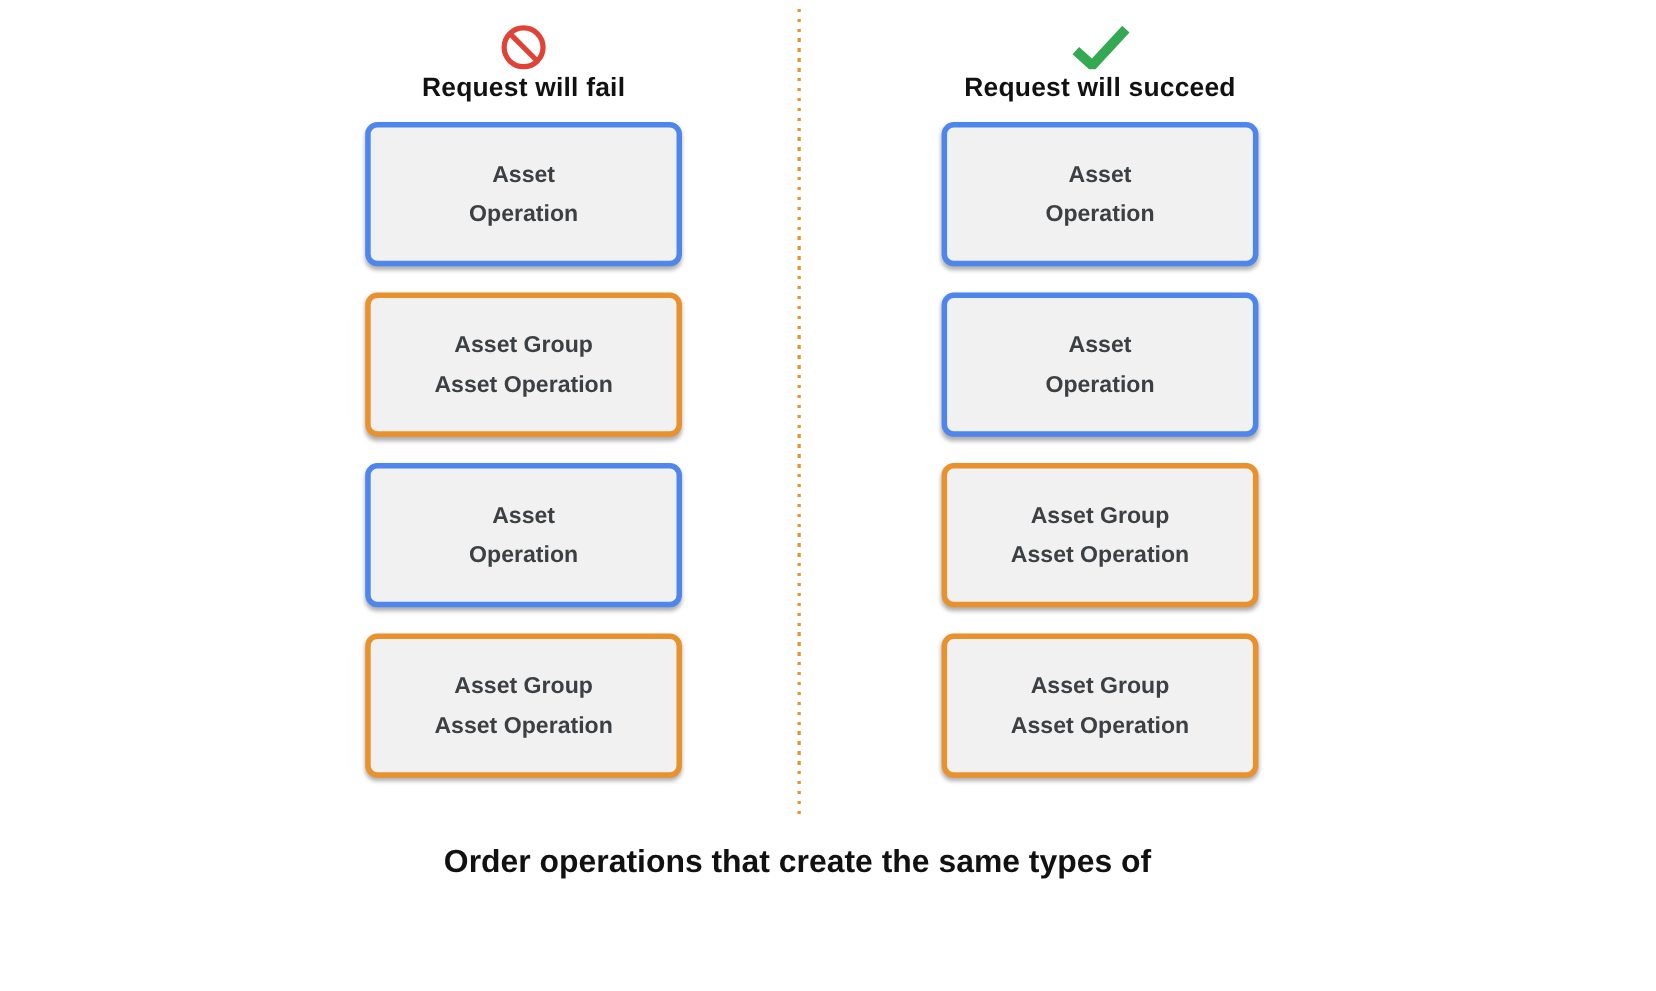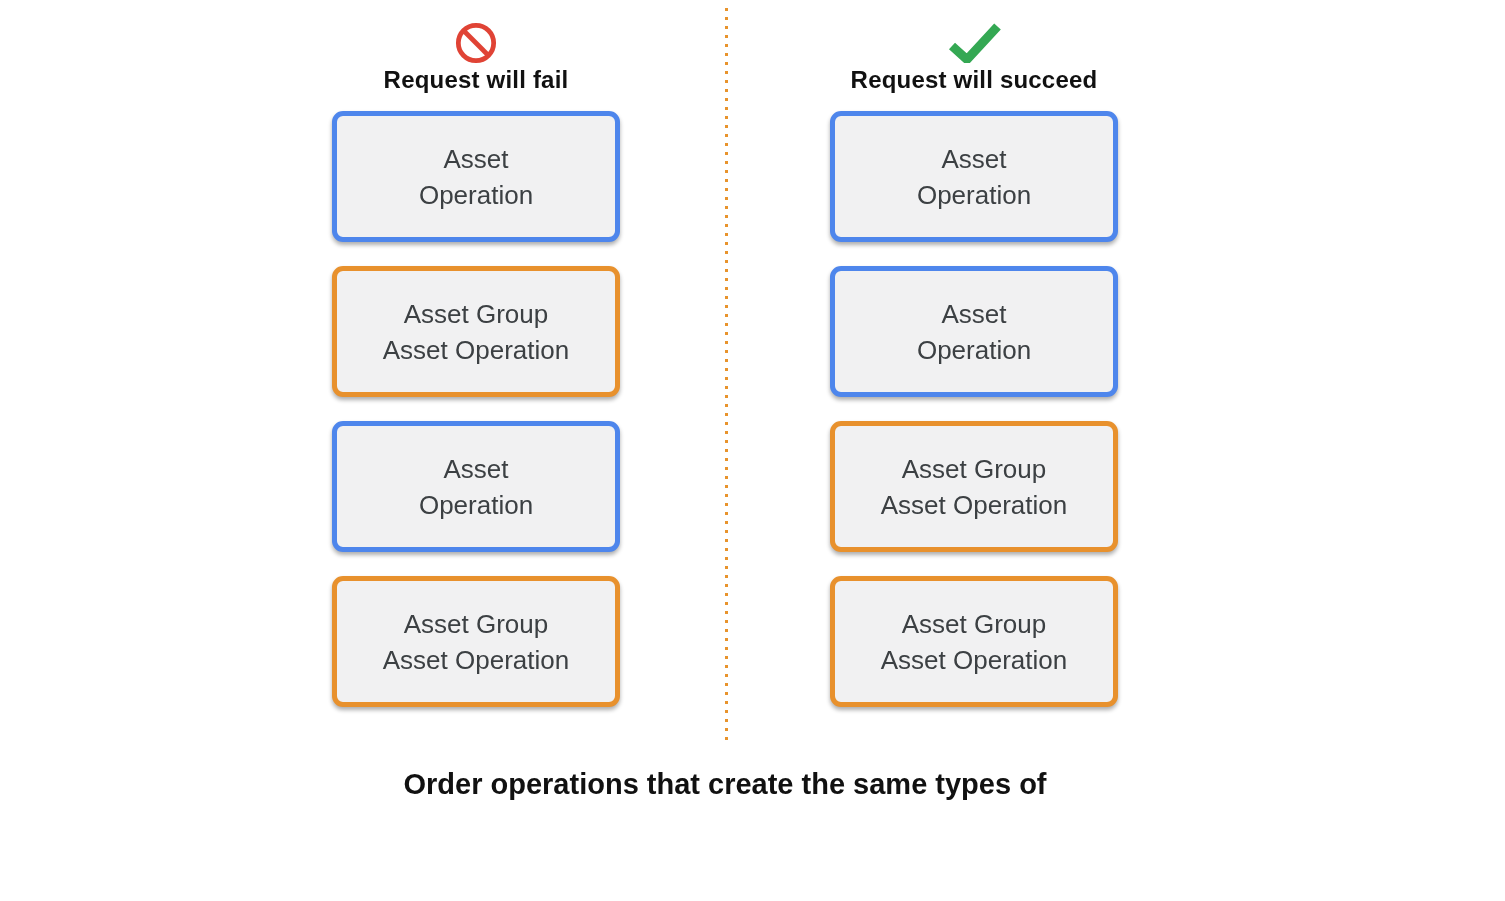--- a/index.html
+++ b/index.html
@@ -17,21 +17,21 @@
   }
   .column {
     position: absolute;
     top: 0;
     width: 288px;
     display: flex;
     flex-direction: column;
     align-items: center;
   }
   .col-fail    { left: 332px; }
-  .col-succeed { left: 830px; }
+  .col-succeed { left: 856px; }
   .col-icon {
     margin-top: 21px;
     height: 44px;
     display: flex;
     align-items: center;
     justify-content: center;
   }
   .col-title {
     margin-top: 1px;
     font-size: 24px;
@@ -54,22 +54,22 @@
     border: 5px solid #888;
     border-radius: 11px;
     box-shadow: 0 3px 4px rgba(0,0,0,0.32);
     display: flex;
     flex-direction: column;
     align-items: center;
     justify-content: center;
     text-align: center;
   }
   .op-line {
-    font-size: 26px;
-    font-weight: 400;
+    font-size: 21px;
+    font-weight: 700;
     line-height: 36px;
     color: #3C4043;
     white-space: nowrap;
   }
   .dotted-line {
     position: absolute;
     left: 725px;
     top: 8px;
     width: 3px;
     height: 732px;

